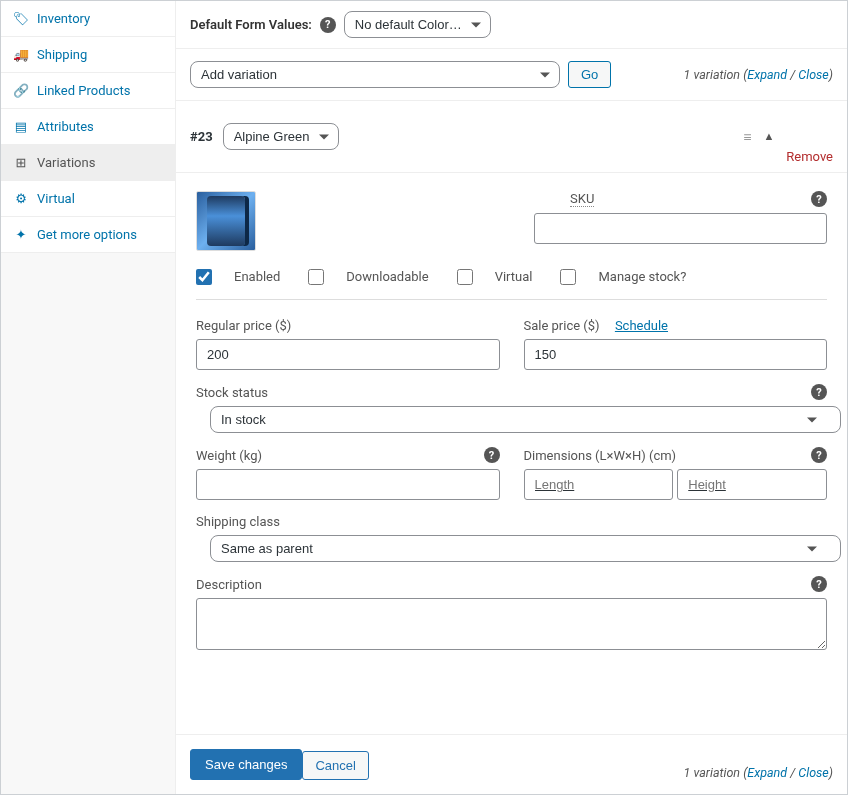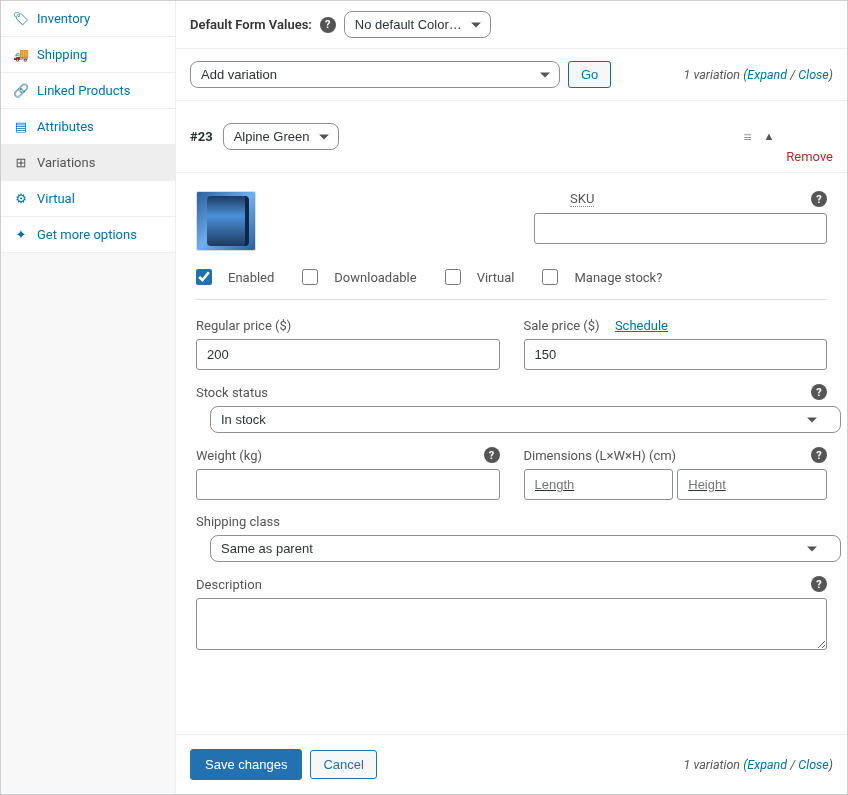--- a/index.html
+++ b/index.html
@@ -40,34 +40,34 @@
   .col { flex:1; display:flex; flex-direction:column; }
   .field-label { font-size:13px; color:#555; margin-bottom:6px; display:flex; align-items:center; gap:6px; }
   .field-label .help-icon { margin-left:auto; }
   .dotted { border-bottom:1px dotted #888;margin-left:36px; }
   .input-text { width:100%; border:1px solid #8c8f94; border-radius:3px; padding:7px 10px; font-size:13px; background:#fff; color:#2c3338; }
   
   .thumb { width:60px; height:60px; border:1px solid #ddd; background: linear-gradient(135deg,#2a5f9e 0%, #6db0f0 50%, #2a5f9e 100%); display:flex; align-items:center; justify-content:center; cursor:pointer; border-radius:2px; }
   .thumb-inner { width:38px; height:50px; background: linear-gradient(180deg,#1e3a5f 0%, #4a90d9 40%, #1e3a5f 100%); border-radius:4px; box-shadow: 4px 0 0 #0d2847; }
   
   .checks { display:flex; gap:28px; align-items:center; padding: 4px 0 14px 0; border-bottom:1px solid #ddd; margin-bottom:18px; }
-  .check { display:flex; align-items:center; gap:16px; font-size:13px; color:#555; }
+  .check { display:flex; align-items:flex-start; gap:22px; font-size:13px; color:#555; }
   .check input { width:16px; height:16px; accent-color:#2271b1; cursor:pointer; }
   
   .full-select { width:100%; }
   .full-select .select-basic { width:100%;margin-left:14px; }
   
   .dims { display:flex; gap:4px; }
   .dims .input-text { flex:1;text-decoration:underline; }
   
   textarea.input-text { height:52px; resize:vertical; }
   
   .sched-link { color:#0073aa; text-decoration:underline; cursor:pointer; }
   
-  .footer { padding: 14px; border-top:1px solid #eee; display:flex; align-items:center; gap:8px; margin-top:auto; }
+  .footer { padding: 14px; border-top:1px solid #eee; display:flex; align-items:flex-end; margin-top:auto; }
   .btn-primary { background:#2271b1; color:#fff; border:1px solid #2271b1; border-radius:3px; padding:7px 14px; font-size:13px; cursor:pointer; }
   .btn-secondary { border:1px solid #2271b1; color:#2271b1; background:#f6f7f7; border-radius:3px; padding:6px 12px; font-size:13px; cursor:pointer; }
 </style>
 </head>
 <body>
 
 <div class="container">
 
   <div class="sidebar">
     <div class="sidebar-item">

